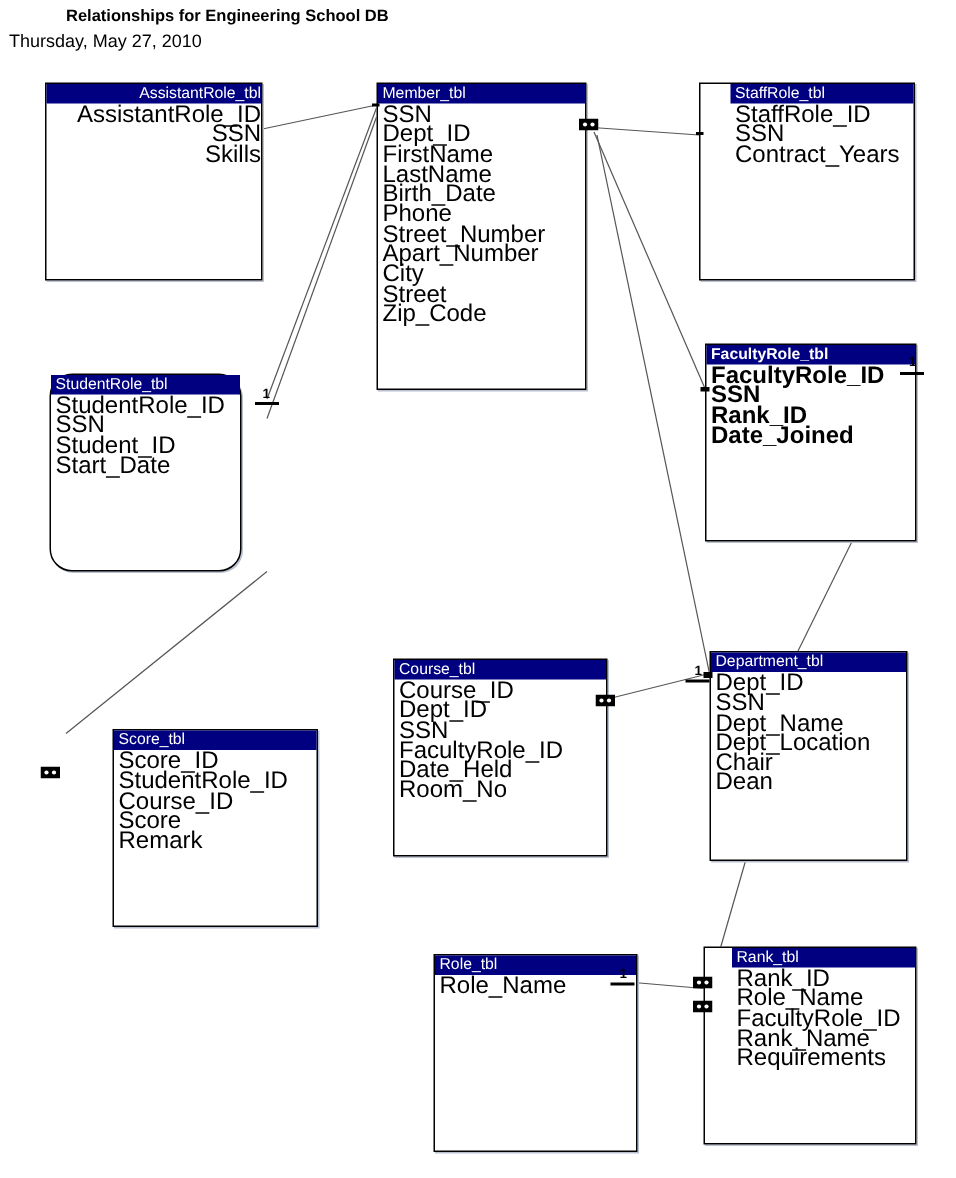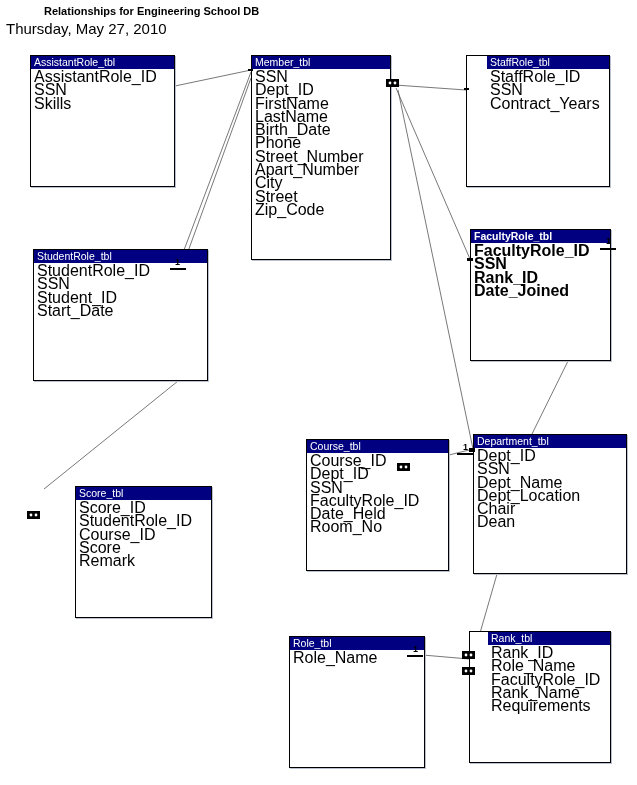--- a/index.html
+++ b/index.html
@@ -13,21 +13,21 @@
   }
   #canvas{position:absolute;left:0;top:0;width:637px;height:785px;}
 
   .report-title{
     position:absolute;left:6px;top:5px;
     font-size:11px;font-weight:bold;
     letter-spacing:0px;white-space:nowrap;margin-left:38px;
   }
   .report-date{
     position:absolute;left:6px;top:20px;
-    font-size:15px;font-weight:normal;
+    font-size:12px;font-weight:normal;
     white-space:nowrap;
   }
 
   svg.links{
     position:absolute;left:0;top:0;width:637px;height:785px;
     pointer-events:none;
   }
 
   .tbl{
     position:absolute;
@@ -97,21 +97,21 @@
 
       <line x1="568" y1="361" x2="532" y2="434"></line>
 
       <line x1="497" y1="574" x2="480" y2="633"></line>
 
       <line x1="411" y1="654" x2="469" y2="659"></line>
       <line x1="469" y1="672" x2="478" y2="640"></line>
     </g>
   </svg>
 
-  <div class="tbl" style="left:30px;top:55px;width:145px;height:132px;">
+  <div class="tbl" style="left:30px;top:55px;width:145px;height:132px;text-align:right;">
     <div class="tbl-head">AssistantRole_tbl</div>
     <div class="tbl-fields">
       <div class="fld">AssistantRole_ID</div>
       <div class="fld">SSN</div>
       <div class="fld">Skills</div>
     </div>
   </div>
 
   <div class="tbl" style="left:251px;top:55px;width:140px;height:205px;">
     <div class="tbl-head">Member_tbl</div>
@@ -132,53 +132,53 @@
 
   <div class="tbl" style="left:466px;top:55px;width:144px;height:132px;padding-left:20px;">
     <div class="tbl-head">StaffRole_tbl</div>
     <div class="tbl-fields">
       <div class="fld">StaffRole_ID</div>
       <div class="fld">SSN</div>
       <div class="fld">Contract_Years</div>
     </div>
   </div>
 
-  <div class="tbl" style="left:33px;top:249px;width:175px;height:132px;">
+  <div class="tbl" style="left:33px;top:249px;width:128px;height:132px;border-radius:15px;">
     <div class="tbl-head">StudentRole_tbl</div>
     <div class="tbl-fields">
       <div class="fld">StudentRole_ID</div>
       <div class="fld">SSN</div>
       <div class="fld">Student_ID</div>
       <div class="fld">Start_Date</div>
     </div>
   </div>
 
   <div class="tbl" style="left:470px;top:229px;width:141px;height:132px;font-weight:bold;">
     <div class="tbl-head">FacultyRole_tbl</div>
     <div class="tbl-fields">
       <div class="fld">FacultyRole_ID</div>
       <div class="fld">SSN</div>
       <div class="fld">Rank_ID</div>
       <div class="fld">Date_Joined</div>
     </div>
   </div>
 
-  <div class="tbl" style="left:262px;top:439px;width:143px;height:132px;margin-left:44px;">
+  <div class="tbl" style="left:262px;top:439px;width:143px;height:132px;">
     <div class="tbl-head">Course_tbl</div>
     <div class="tbl-fields">
       <div class="fld">Course_ID</div>
       <div class="fld">Dept_ID</div>
       <div class="fld">SSN</div>
       <div class="fld">FacultyRole_ID</div>
       <div class="fld">Date_Held</div>
       <div class="fld">Room_No</div>
     </div>
   </div>
 
-  <div class="tbl" style="left:473px;top:434px;width:154px;height:140px;">
+  <div class="tbl" style="left:473px;top:434px;width:132px;height:140px;">
     <div class="tbl-head">Department_tbl</div>
     <div class="tbl-fields">
       <div class="fld">Dept_ID</div>
       <div class="fld">SSN</div>
       <div class="fld">Dept_Name</div>
       <div class="fld">Dept_Location</div>
       <div class="fld">Chair</div>
       <div class="fld">Dean</div>
     </div>
   </div>

